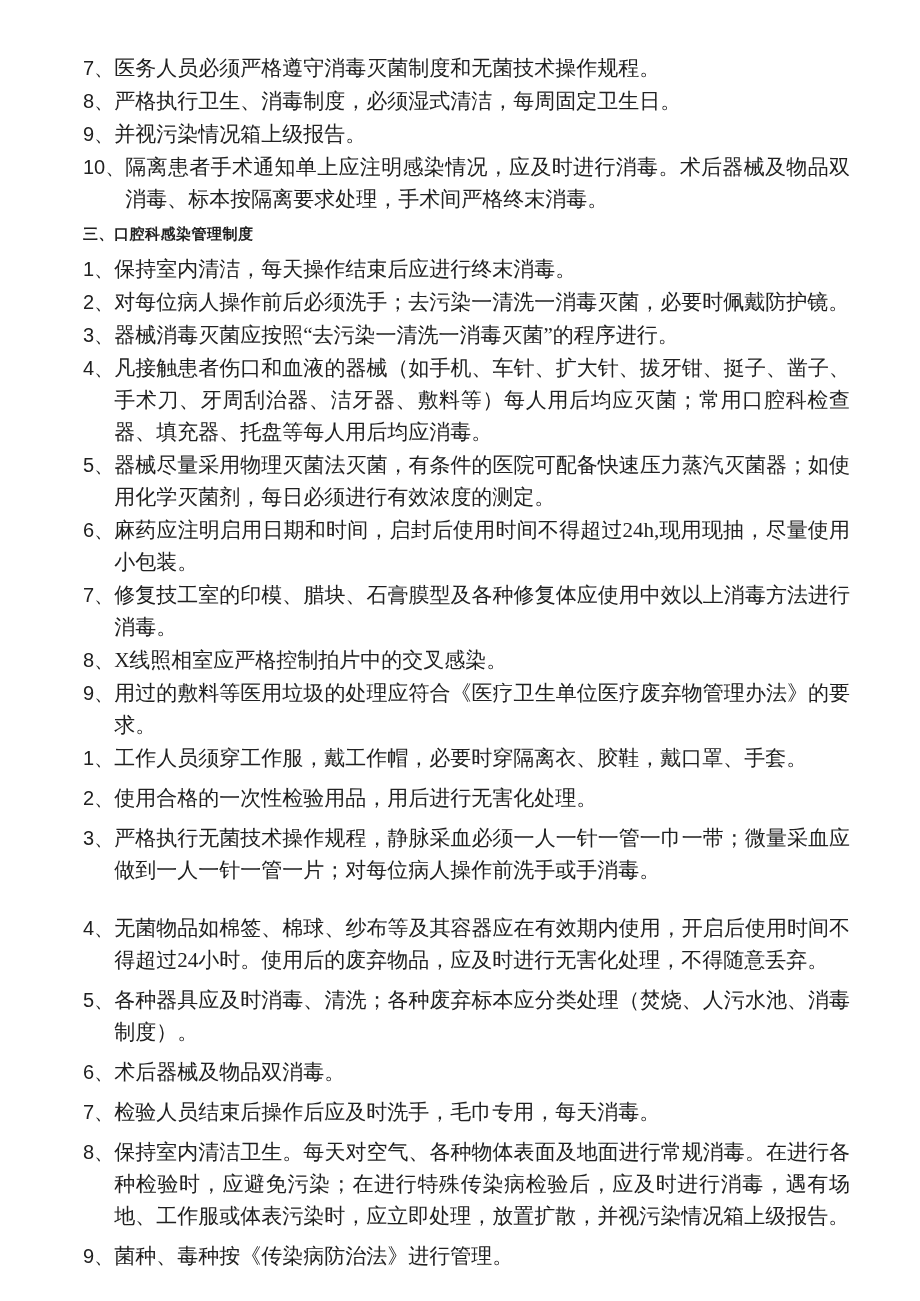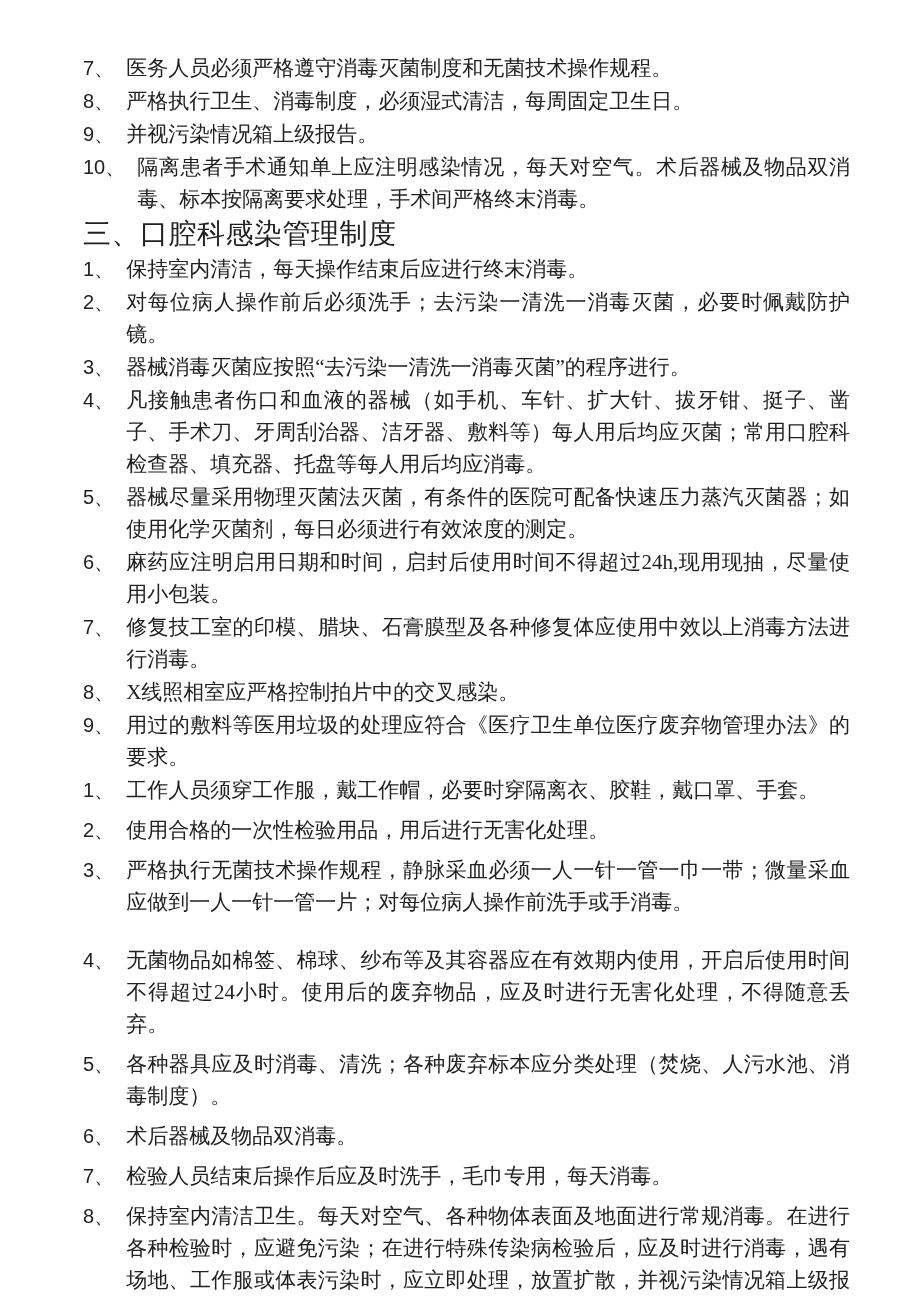--- a/index.html
+++ b/index.html
@@ -13,43 +13,42 @@
     width: 920px;
     height: 1301px;
     background: #ffffff;
     color: #212121;
     font-family: "Liberation Serif", "DejaVu Serif", serif;
     padding: 52px 70px 0 83px;
     overflow: hidden;
   }
   .sec { display: block; }
   .heading {
-    font-weight: normal;
-    font-size: 28px;
+    font-weight: bold;
+    font-size: 15px;
     line-height: 32px;
     margin: 3px 0 3px 0;
     letter-spacing: 0.5px;
   }
   .item {
     display: flex;
     align-items: flex-start;
     font-size: 21px;
     line-height: 32px;
   }
   .num {
     flex: 0 0 auto;
     min-width: 28px;
     white-space: nowrap;
     font-family: "Liberation Sans", "DejaVu Sans", sans-serif;
     font-size: 20px;
   }
   .txt {
     flex: 1 1 auto;
     text-align: justify;
-    margin-left: 12px;
   }
   
   .sec-0 .item, .sec-1 .item { margin-bottom: 1px; }
   
   .sec-2 .item { margin-bottom: 8px; }
   .sec-2 .heading { margin: 4px 0 5px 0; }
   
   .gap-before { margin-top: 26px; }
 </style>
 </head>
@@ -65,21 +64,21 @@
         <div class="item">
           <span class="num">8、</span>
           <span class="txt">严格执行卫生、消毒制度，必须湿式清洁，每周固定卫生日。</span>
         </div>
         <div class="item">
           <span class="num">9、</span>
           <span class="txt">并视污染情况箱上级报告。</span>
         </div>
         <div class="item">
           <span class="num">10、</span>
-          <span class="txt">隔离患者手术通知单上应注明感染情况，每天对空气。术后器械及物品双消毒、标本按隔离要求处理，手术间严格终末消毒。</span>
+          <span class="txt">隔离患者手术通知单上应注明感染情况，应及时进行消毒。术后器械及物品双消毒、标本按隔离要求处理，手术间严格终末消毒。</span>
         </div>
       </section>
       <section class="sec sec-1">
         <div class="heading">三、口腔科感染管理制度</div>
         <div class="item">
           <span class="num">1、</span>
           <span class="txt">保持室内清洁，每天操作结束后应进行终末消毒。</span>
         </div>
         <div class="item">
           <span class="num">2、</span>

